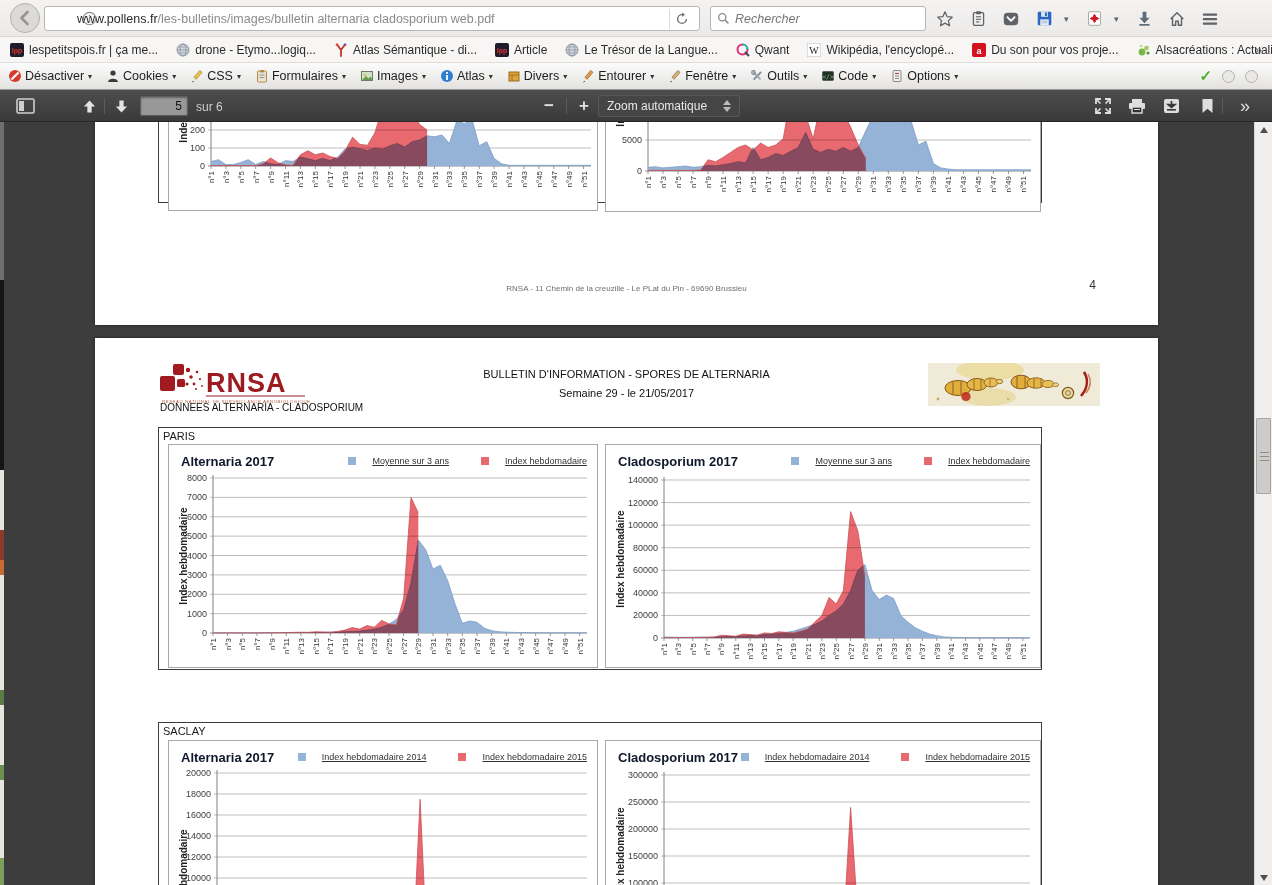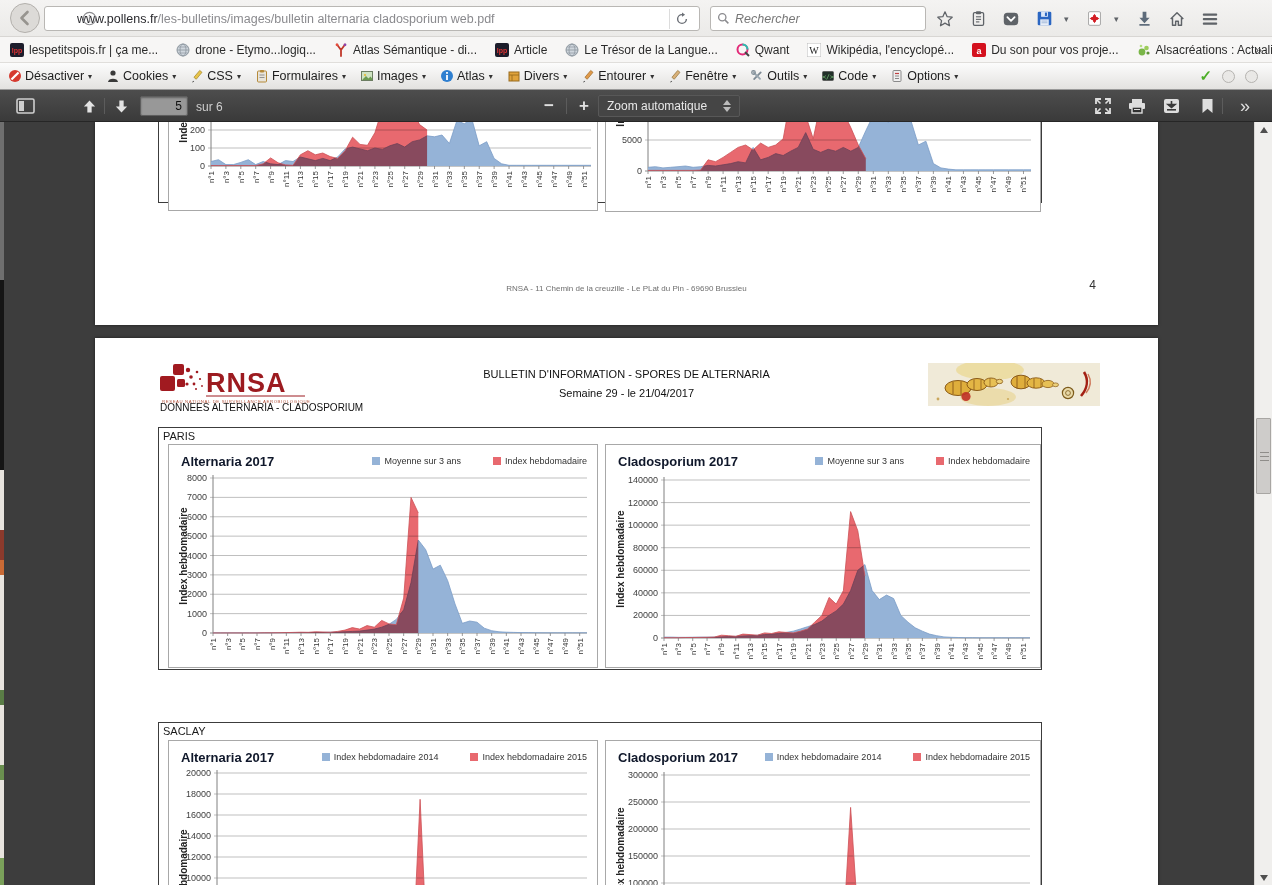--- a/index.html
+++ b/index.html
@@ -72,21 +72,21 @@
       #e8e4de 658px 736px,#7aa05a 736px 763px); }
   .pdfpage { position:absolute; left:95px; width:1063px; background:#fff; box-shadow:0 0 3px rgba(0,0,0,.55); overflow:hidden; }
   #page4 { top:0; height:203px; }
   #page5 { top:216px; height:900px; }
   .sectionbox { position:absolute; border:1px solid #3c3c3c; background:transparent; }
   .seclabel { position:absolute; font-size:11px; color:#1a1a1a; padding:2px 0 0 4px; }
   .chart { position:absolute; background:#fff; border:1px solid #a8a8a8; }
   .chart .head { display:flex; align-items:center; height:26px; padding:6px 10px 0 12px; }
   .chart .ctitle { font-weight:bold; font-size:13px; color:#0f172a; }
   .chart .legend { margin-left:auto; display:flex; gap:32px; }
-  .lg-item { display:flex; align-items:center; gap:4px; font-size:9px; color:#333; white-space:nowrap; }
+  .lg-item { display:flex; align-items:center; gap:16px; font-size:9px; color:#333; white-space:nowrap;text-decoration:underline; }
   .lg-sq { width:8px; height:8px; display:inline-block; }
   .ylab { position:absolute; font-size:10px; font-weight:bold; color:#222; white-space:nowrap;
     transform:translate(-50%,-50%) rotate(-90deg); }
   .p4footer { position:absolute; left:0; right:0; top:162px; text-align:center; font-size:8px; color:#6e6e6e; }
   .p4num { position:absolute; right:62px; top:156px; font-size:12px; color:#333; }
 
   
   .doc-title { position:absolute; left:0; right:0; top:30px; text-align:center; font-size:11px; color:#111; }
   .doc-sub { position:absolute; left:0; right:0; top:49px; text-align:center; font-size:11px; color:#111; }
   .doc-section { position:absolute; left:65px; top:64px; font-size:10px; color:#111; }
@@ -677,21 +677,21 @@
       <circle cx="37" cy="10" r="1.3" fill="#a11a20"></circle>
         <circle cx="40" cy="17" r="1.1" fill="#a11a20"></circle>
       <circle cx="36" cy="27" r="1" fill="#a11a20"></circle>
         <circle cx="42" cy="24" r=".9" fill="#a11a20"></circle>
       <text x="46" y="30" font-family="Liberation Sans, sans-serif" font-size="27" font-weight="bold" fill="#9c1b20" letter-spacing="1" id="logoText">RNSA</text>
       <line x1="46" y1="34" x2="145" y2="34" stroke="#9c1b20" stroke-width="1"></line>
       <text x="2" y="41" font-family="Liberation Sans, sans-serif" font-size="4.3" fill="#b3543f" letter-spacing=".6" id="logoCaption">RESEAU NATIONAL DE SURVEILLANCE AEROBIOLOGIQUE</text>
     </svg>
 
     <div class="doc-title">BULLETIN D'INFORMATION - SPORES DE ALTERNARIA</div>
-    <div class="doc-sub">Semaine 29 - le 21/04/2017</div>
+    <div class="doc-sub">Semaine 29 - le 21/05/2017</div>
 
     <svg id="sporephoto" width="172" height="43" viewBox="0 0 172 43">
       <rect x="0" y="0" width="172" height="43" fill="#f0ead8"></rect>
       <ellipse cx="62" cy="7" rx="34" ry="10" fill="#e9d27a" opacity=".55"></ellipse>
       <ellipse cx="60" cy="34" rx="28" ry="9" fill="#e3c86a" opacity=".4"></ellipse>
       <ellipse cx="30" cy="25" rx="13" ry="7.5" fill="#dfae3c" stroke="#8a5a17" stroke-width="1"></ellipse>
       <ellipse cx="49" cy="21.5" rx="10" ry="6" fill="#e3b645" stroke="#8a5a17" stroke-width="1"></ellipse>
       <ellipse cx="63" cy="19.5" rx="7" ry="4.5" fill="#e7c055" stroke="#8a5a17" stroke-width=".9"></ellipse>
       <ellipse cx="71.5" cy="18.5" rx="3.2" ry="2.2" fill="#ecd07a" stroke="#8a5a17" stroke-width=".8"></ellipse>
       <line x1="25" y1="19" x2="25" y2="31" stroke="#7c4a12" stroke-width=".8"></line>

